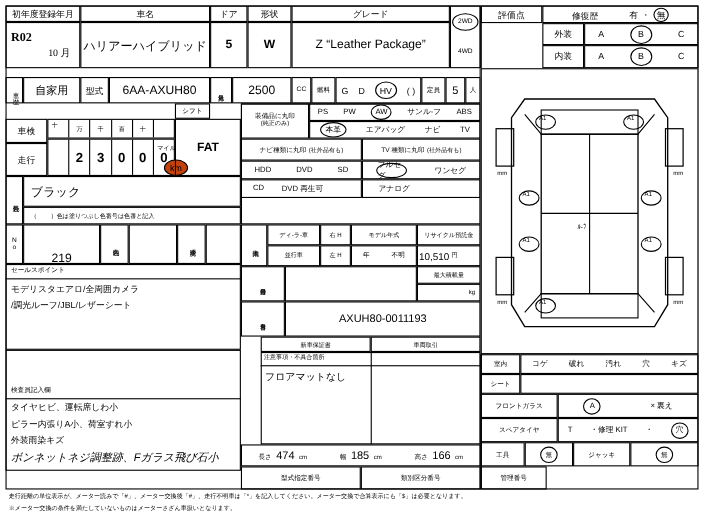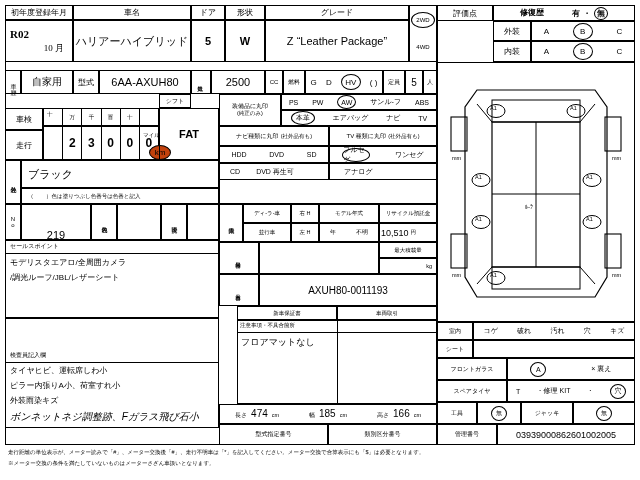--- a/index.html
+++ b/index.html
@@ -75,21 +75,21 @@
     <span>2WD</span>
   </div>
   <div class="lbl xs ctr" style="left:411px; top:42px; width:24px; height:10px;">
     <span>4WD</span>
   </div>
 
   <div class="bx ctr" style="left:437px; top:5px; width:56px; height:16px;">
     <span>評価点</span>
   </div>
   <div class="bx ctr" style="left:493px; top:5px; width:142px; height:16px;">
-    <div style="display:flex; gap:28px; align-items:flex-start;font-weight:bold;">
+    <div style="display:flex; gap:28px; align-items:flex-end;">
       <span>修復歴</span>
       <span style="display:flex; gap:3px; align-items:center;">
         <span>有</span>
         <span>・</span>
         <span class="circle" style="width:14px;height:13px;font-size:8px;">
             <span>無</span>
           </span>
       </span>
     </div>
   </div>
@@ -542,23 +542,20 @@
     <span class="xs">ジャッキ</span>
   </div>
   <div class="bx ctr" style="left:573px; top:402px; width:62px; height:22px;">
     <span class="circle xs" style="width:16px;height:15px;">
         <span>無</span>
       </span>
   </div>
   <div class="bx ctr" style="left:437px; top:424px; width:60px; height:21px;">
     <span class="xs">管理番号</span>
   </div>
-  <div class="bx ctr" style="left:497px; top:424px; width:138px; height:21px;">
-    <span style="font-size:9px;">03939000862601002005</span>
-  </div>
 
   <div class="lbl tiny" style="left:8px; top:450px; width:626px;">
     <span>走行距離の単位表示が、メーター読みで「#」、メーター交換後「#」、走行不明車は「*」を記入してください。メーター交換で合算表示にも「$」は必要となります。</span>
   </div>
   <div class="lbl tiny" style="left:8px; top:461px; width:626px;">
     <span>※メーター交換の条件を満たしていないものはメーターさざん車扱いとなります。</span>
   </div>
 
 </div>
 

